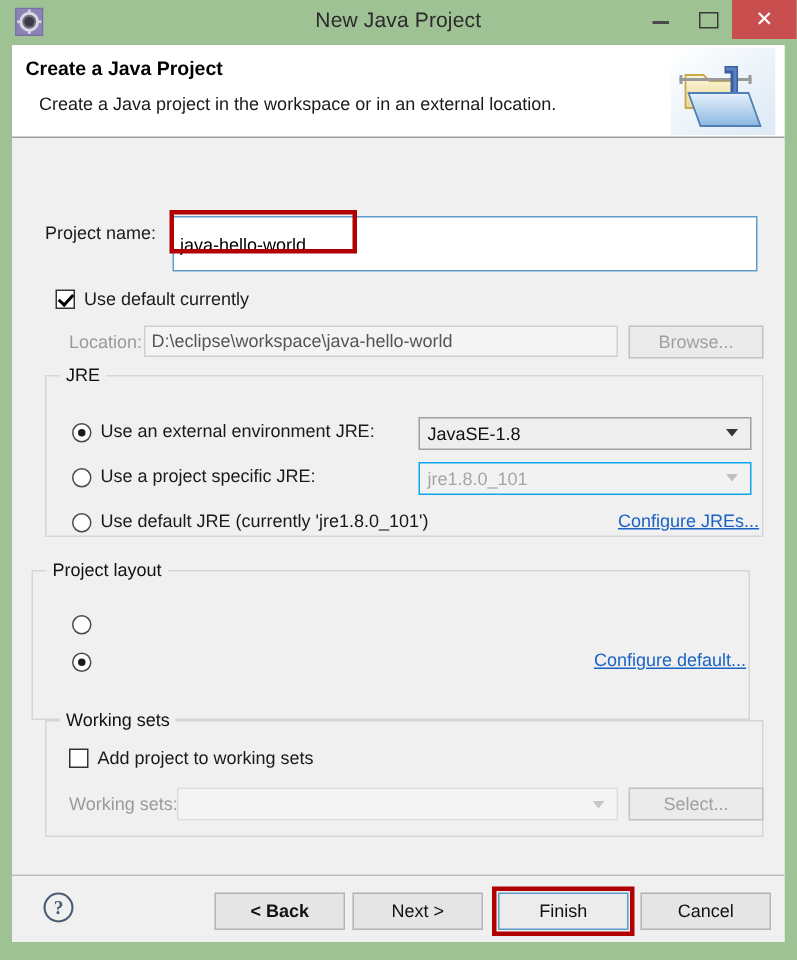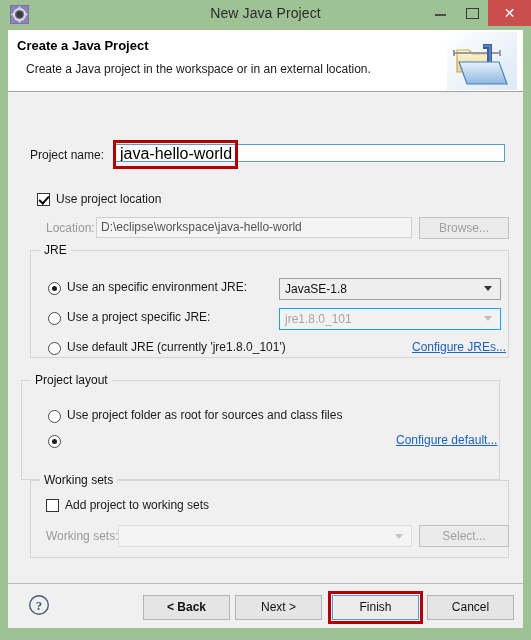--- a/index.html
+++ b/index.html
@@ -133,26 +133,26 @@
   }
   .lbl-project-name {
     position: absolute;
     left: 22px; top: 4px;
     font-size: 12px;
   }
   .input-project-name {
     position: absolute;
     left: 107px; top: 0;
     width: 390px;
-    height: 18px;
+    height: 37px;
     background: #ffffff;
     border: 1px solid #5c9ccc;
     box-sizing: border-box;
     font-family: "Liberation Sans", sans-serif;
-    font-size: 16px;
+    font-size: 12px;
     color: #000000;
     padding: 0 0 0 4px;
     line-height: 19px;
     outline: none;
   }
   .redbox-name {
     position: absolute;
     left: 105px; top: -4px;
     width: 125px;
     height: 29px;
@@ -462,36 +462,36 @@
     <div class="body-area">
 
       <div class="row-project-name">
         <div class="lbl-project-name">Project name:</div>
         <input class="input-project-name" type="text" value="java-hello-world" style="">
         <div class="redbox-name"></div>
       </div>
 
       <div class="cb-default-loc">
         <span class="cbox checked"></span>
-        <span class="cb-label">Use project location</span>
+        <span class="cb-label">Use default currently</span>
       </div>
 
       <div class="row-location">
         <div class="lbl-location">Location:</div>
         <div class="input-location">D:\eclipse\workspace\java-hello-world</div>
         <div class="btn-browse">Browse...</div>
       </div>
 
       <div class="group" id="group-jre">
         <span class="group-title">JRE</span>
       </div>
 
       <div class="radio-row" style="left:40px; top:188px; width:240px;">
         <span class="radio selected"></span>
-        <span class="radio-label">Use an specific environment JRE:</span>
+        <span class="radio-label">Use an external environment JRE:</span>
       </div>
       <div class="combo enabled" style="left:271px; top:186px; width:222px;">
         <span>JavaSE-1.8</span>
         <span class="arrow"></span>
       </div>
 
       <div class="radio-row" style="left:40px; top:218px; width:240px;">
         <span class="radio"></span>
         <span class="radio-label">Use a project specific JRE:</span>
       </div>
@@ -505,21 +505,20 @@
         <span class="radio-label">Use default JRE (currently 'jre1.8.0_101')</span>
       </div>
       <div class="link" style="left:404px; top:248px;">Configure JREs...</div>
 
       <div class="group" id="group-layout">
         <span class="group-title">Project layout</span>
       </div>
 
       <div class="radio-row" style="left:40px; top:316px; width:330px;">
         <span class="radio"></span>
-        <span class="radio-label">Use project folder as root for sources and class files</span>
       </div>
 
       <div class="radio-row" style="left:40px; top:341px; width:330px;">
         <span class="radio selected"></span>
       </div>
       <div class="link" style="left:388px; top:341px;">Configure default...</div>
 
       <div class="group" id="group-ws">
         <span class="group-title">Working sets</span>
       </div>

